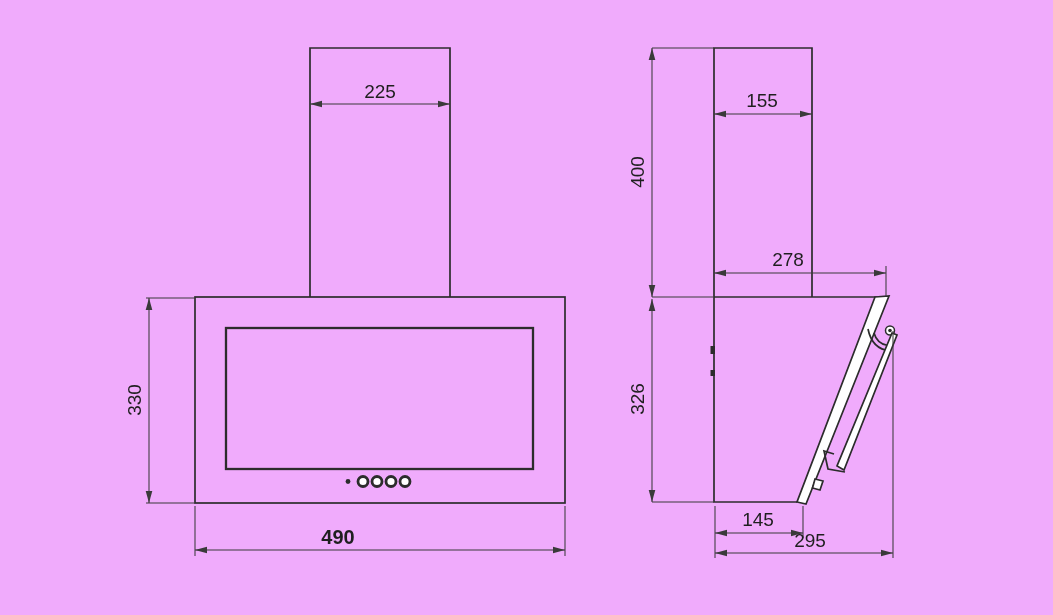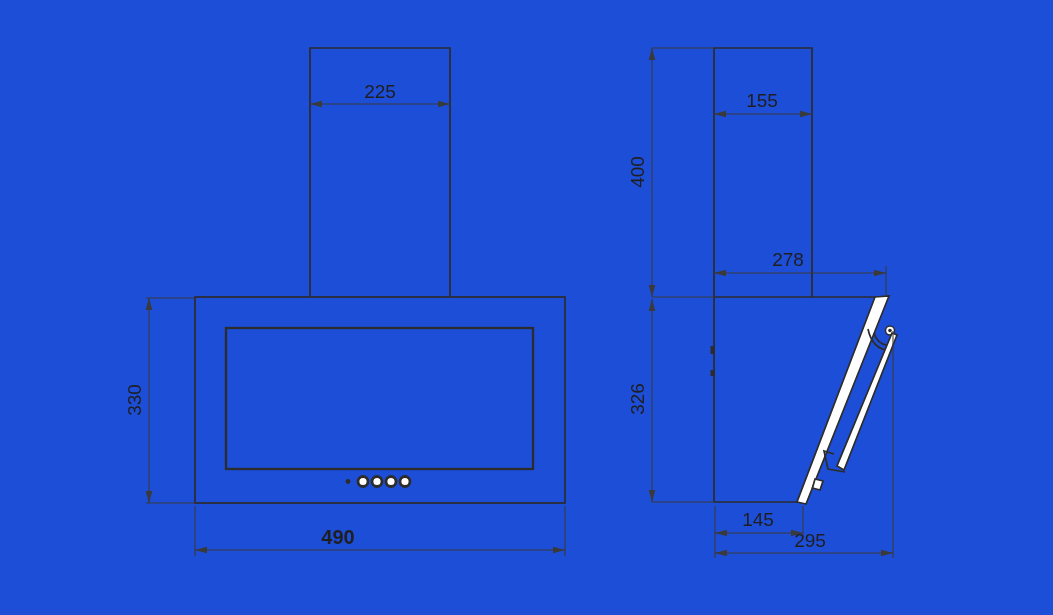--- a/index.html
+++ b/index.html
@@ -4,21 +4,21 @@
 <style>
   html, body {
     margin: 0;
     padding: 0;
     background: #ffffff;
   }
   #stage {
     position: relative;
     width: 1053px;
     height: 615px;
-    background: #1d4ed8;
+    background: #f0abfc;
     overflow: hidden;
     font-family: "Liberation Sans", sans-serif;
     text-align: center;
   }
   svg { display: block; }
   .outline {
     fill: none;
     stroke: #2c2c2c;
     stroke-width: 1.7;
     stroke-linejoin: miter;

